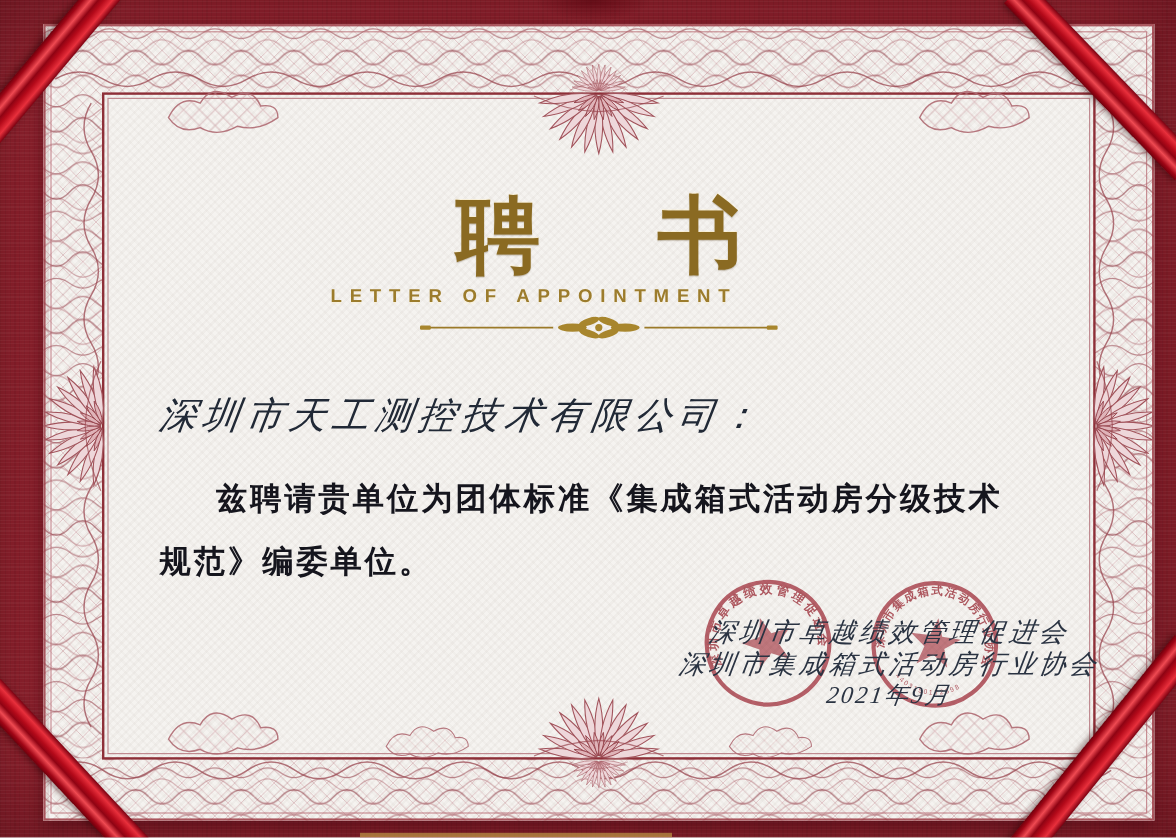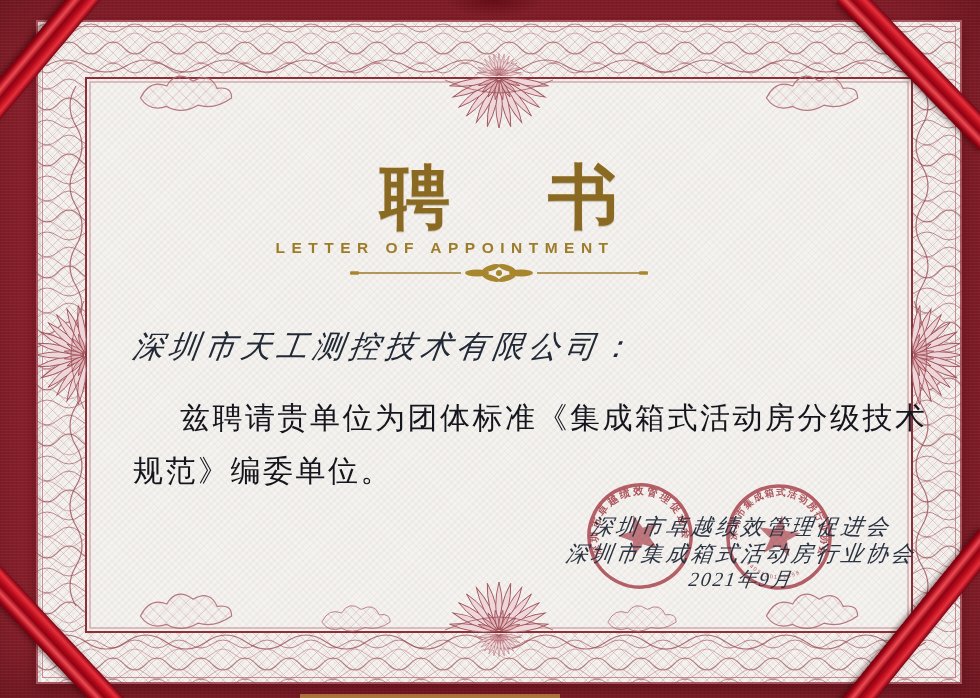--- a/index.html
+++ b/index.html
@@ -66,21 +66,21 @@
     text-shadow:0 1px 0 rgba(255,240,200,.35);
   }
   .divider{left:313px;top:238px;}
   .addressee{
     left:97px;top:306px;
     font-family:"Liberation Serif","DejaVu Serif",serif;font-style:italic;
     font-size:31px;letter-spacing:5px;color:#212936;transform:skewX(-8deg);
     white-space:nowrap;
   }
   .body-line{
-    font-size:30px;font-weight:normal;letter-spacing:2.5px;color:#15151d;white-space:nowrap;
+    font-size:26px;font-weight:bold;letter-spacing:2.5px;color:#15151d;white-space:nowrap;
   }
   .body1{left:144px;top:378px;}
   .body2{left:97px;top:431px;}
   .sig{
     left:520px;width:370px;text-align:center;z-index:4;
     font-family:"Liberation Serif","DejaVu Serif",serif;font-style:italic;
     font-size:22px;letter-spacing:3px;color:#2a3342;transform:skewX(-8deg);
     white-space:nowrap;
   }
   .sig1{top:492px;}

